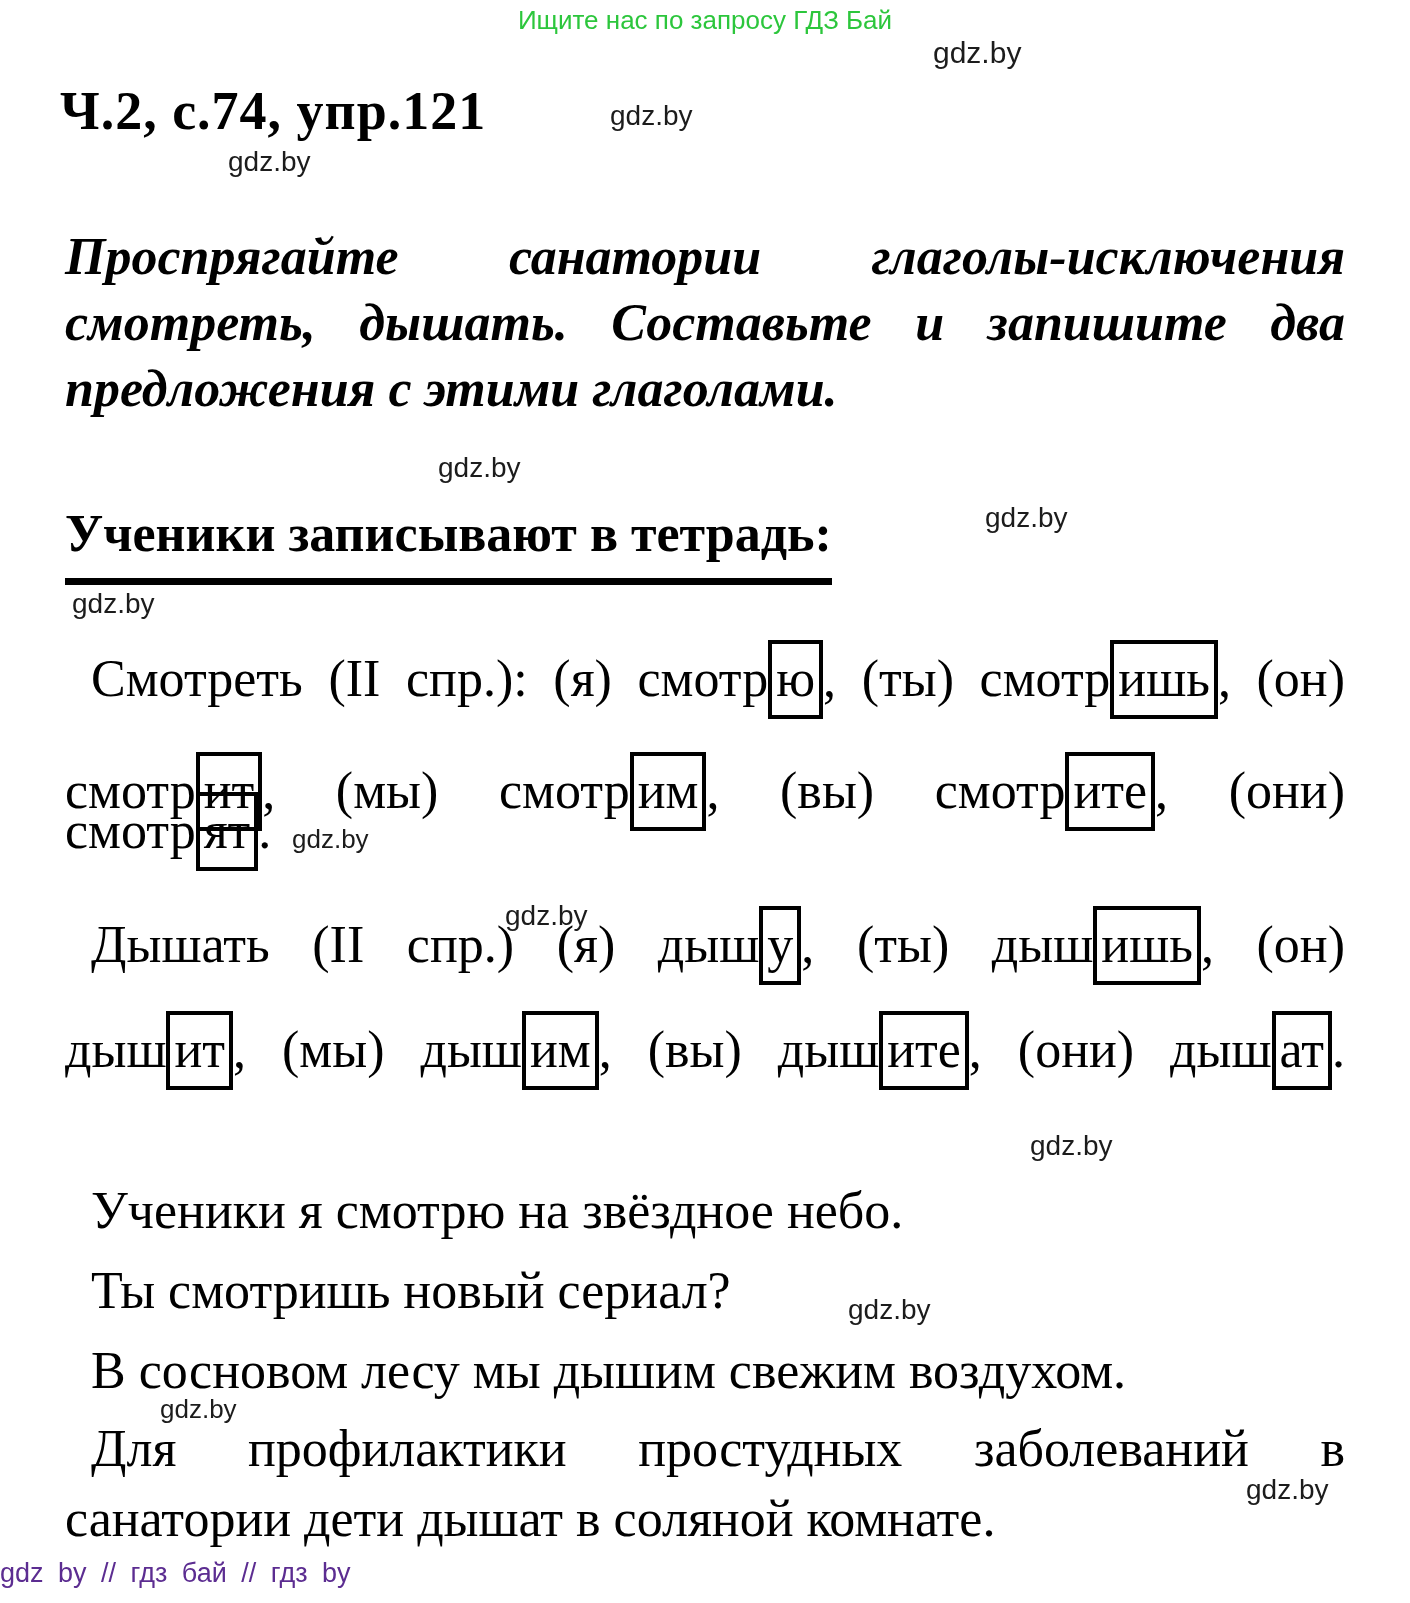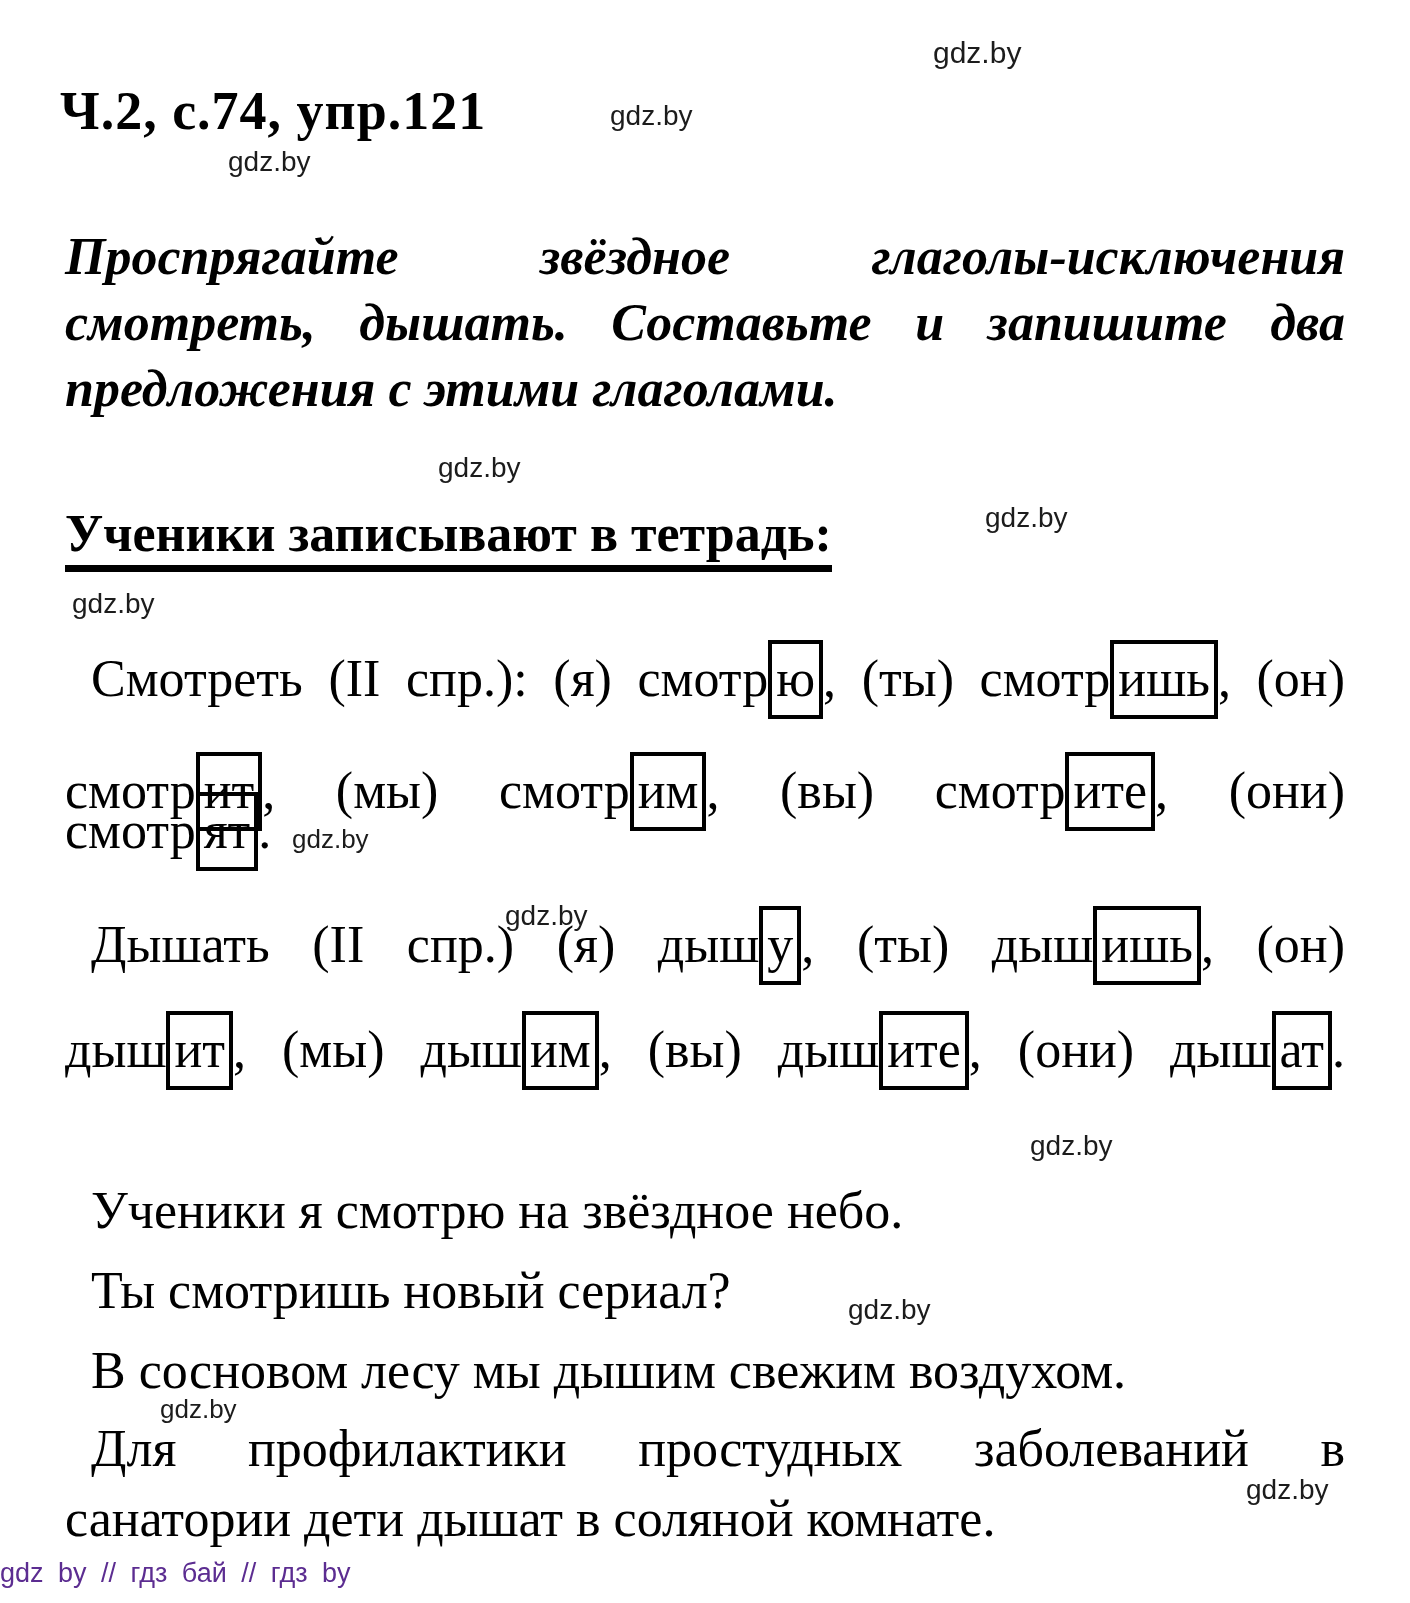--- a/index.html
+++ b/index.html
@@ -46,21 +46,21 @@
   }
   .bi{font-weight:bold;font-style:italic;}
   .just{text-align:justify;text-align-last:justify;}
   .indent{text-indent:26px;}
   .heading{
     position:absolute;
     left:65px; top:504px;
     font-size:52px;
     font-weight:bold;
     border-bottom:7px solid #000;
-    padding-bottom:2px;
+    padding-bottom:15px;
     white-space:nowrap;
   }
   .box{
     border:4px solid #000;
     padding:6px 4px 8px 4px;
   }
   .footer{
     position:absolute;
     left:0; top:1558px; width:100%;
     font-family:"Liberation Sans", sans-serif;
@@ -95,38 +95,39 @@
   .s2{top:1262px;}
   .s3{top:1342px;}
   .s4a{top:1420px;}
   .s4b{top:1490px;}
 </style>
 </head>
 <body>
 
 <div class="page">
 
+  <div class="banner">Ищите нас по запросу ГДЗ Бай</div>
 
   <span class="wm wm1">gdz.by</span>
   <span class="wm wm2">gdz.by</span>
   <span class="wm wm3">gdz.by</span>
   <span class="wm wm4">gdz.by</span>
   <span class="wm wm5">gdz.by</span>
   <span class="wm wm6">gdz.by</span>
   <span class="wm wm7 small">gdz.by</span>
   <span class="wm wm8">gdz.by</span>
   <span class="wm wm9">gdz.by</span>
   <span class="wm wm10">gdz.by</span>
   <span class="wm wm11 small">gdz.by</span>
   <span class="wm wm12">gdz.by</span>
 
   <div class="hdr">Ч.2, с.74, упр.121</div>
 
   <div>
-    <div class="tline bi just task-l1">Проспрягайте звёздное глаголы-исключения</div>
+    <div class="tline bi just task-l1">Проспрягайте санатории глаголы-исключения</div>
     <div class="tline bi just task-l2">смотреть, дышать. Составьте и запишите два</div>
     <div class="tline bi task-l3">предложения с этими глаголами.</div>
   </div>
 
   <div class="heading">Ученики записывают в тетрадь:</div>
 
   <div>
     <div class="tline just indent sm-l1">Смотреть (II спр.): (я) смотр<span class="box">ю</span>, (ты) смотр<span class="box">ишь</span>, (он)</div>
     <div class="tline just sm-l2">смотр<span class="box">ит</span>, (мы) смотр<span class="box">им</span>, (вы) смотр<span class="box">ите</span>, (они)</div>
     <div class="tline sm-l3">смотр<span class="box">ят</span>.</div>

